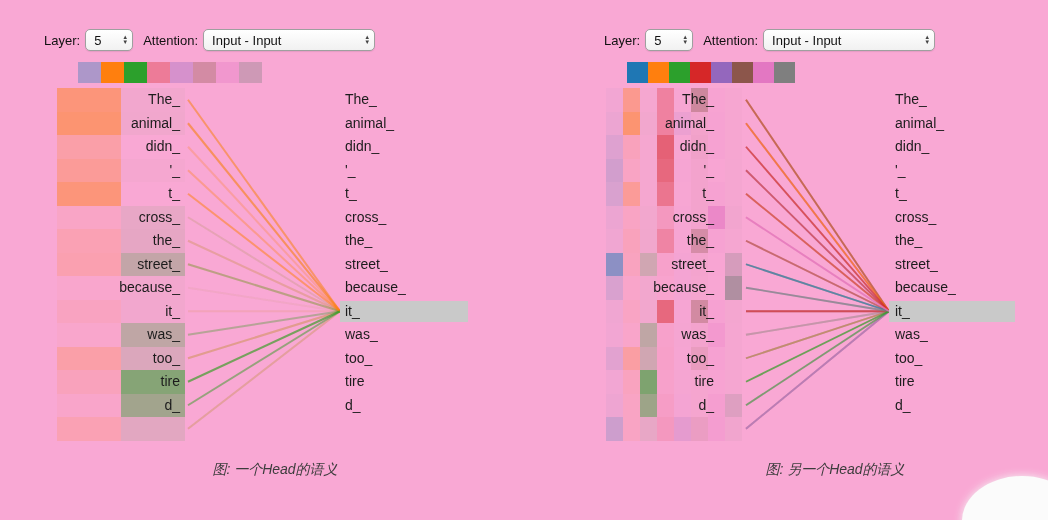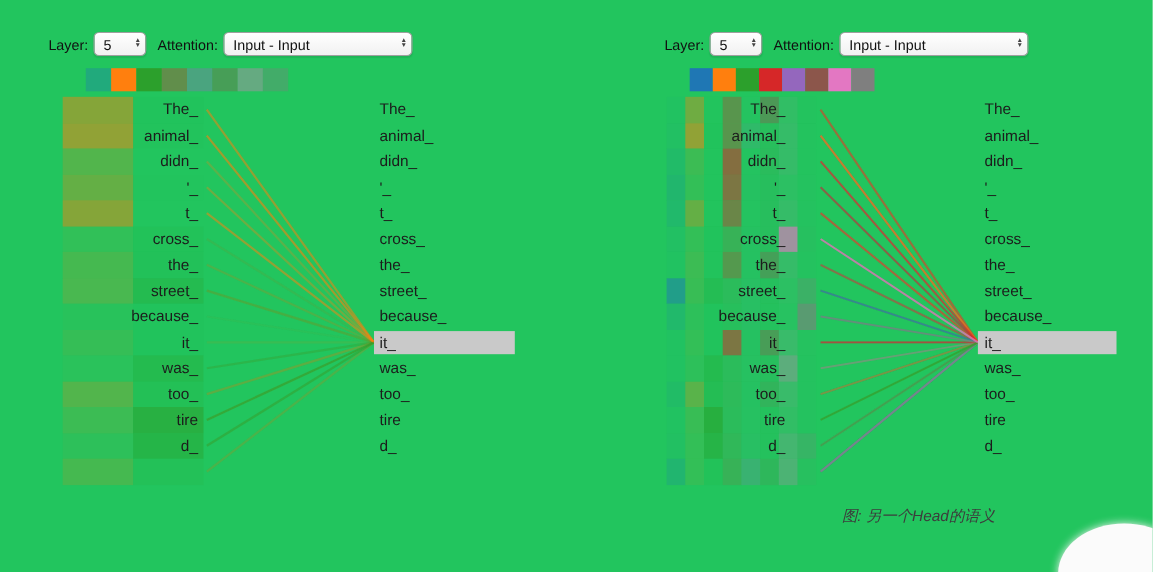--- a/index.html
+++ b/index.html
@@ -1,17 +1,17 @@
 <!DOCTYPE html>
 <html><head>
 <meta charset="utf-8">
 <style>
   html,body{margin:0;padding:0;background:#ffffff;}
   body{font-family:"Liberation Sans", sans-serif;}
-  #stage{position:relative;width:1048px;height:520px;background:#22c55e;overflow:hidden;}
+  #stage{position:relative;width:1048px;height:520px;background:#f9a8d4;overflow:hidden;}
 
   .panel{position:absolute;top:28px;width:470px;height:470px;}
 
   .controls{position:absolute;top:0;left:4px;height:24px;display:flex;align-items:center;
             font-size:13px;color:#111;white-space:nowrap;}
   .controls .lbl{margin-right:5px;}
   .select{display:inline-flex;align-items:center;justify-content:space-between;
           height:20px;border:1px solid #9f9f9f;border-radius:5px;
           background:linear-gradient(#ffffff,#f1f1f1);
           box-shadow:0 1px 1px rgba(0,0,0,.08);
@@ -153,20 +153,21 @@
         <div class="tgt-token" style="left: 305px; top: 211.5px; line-height: 23.5px;">it_</div>
         <div class="src-token" style="left: 0px; width: 140px; top: 235px; line-height: 23.5px;">was_</div>
         <div class="tgt-token" style="left: 305px; top: 235px; line-height: 23.5px;">was_</div>
         <div class="src-token" style="left: 0px; width: 140px; top: 258.5px; line-height: 23.5px;">too_</div>
         <div class="tgt-token" style="left: 305px; top: 258.5px; line-height: 23.5px;">too_</div>
         <div class="src-token" style="left: 0px; width: 140px; top: 282px; line-height: 23.5px;">tire</div>
         <div class="tgt-token" style="left: 305px; top: 282px; line-height: 23.5px;">tire</div>
         <div class="src-token" style="left: 0px; width: 140px; top: 305.5px; line-height: 23.5px;">d_</div>
         <div class="tgt-token" style="left: 305px; top: 305.5px; line-height: 23.5px;">d_</div>
       </div>
+    <div class="caption">图: 一个Head的语义</div>
   </section>
 
   <section class="panel" style="left:600px">
     <div class="controls">
       <span class="lbl">Layer:</span>
       <span class="select small">
         <span>5</span>
         <span class="stepper">
             <i>▲</i>
             <i>▼</i>

